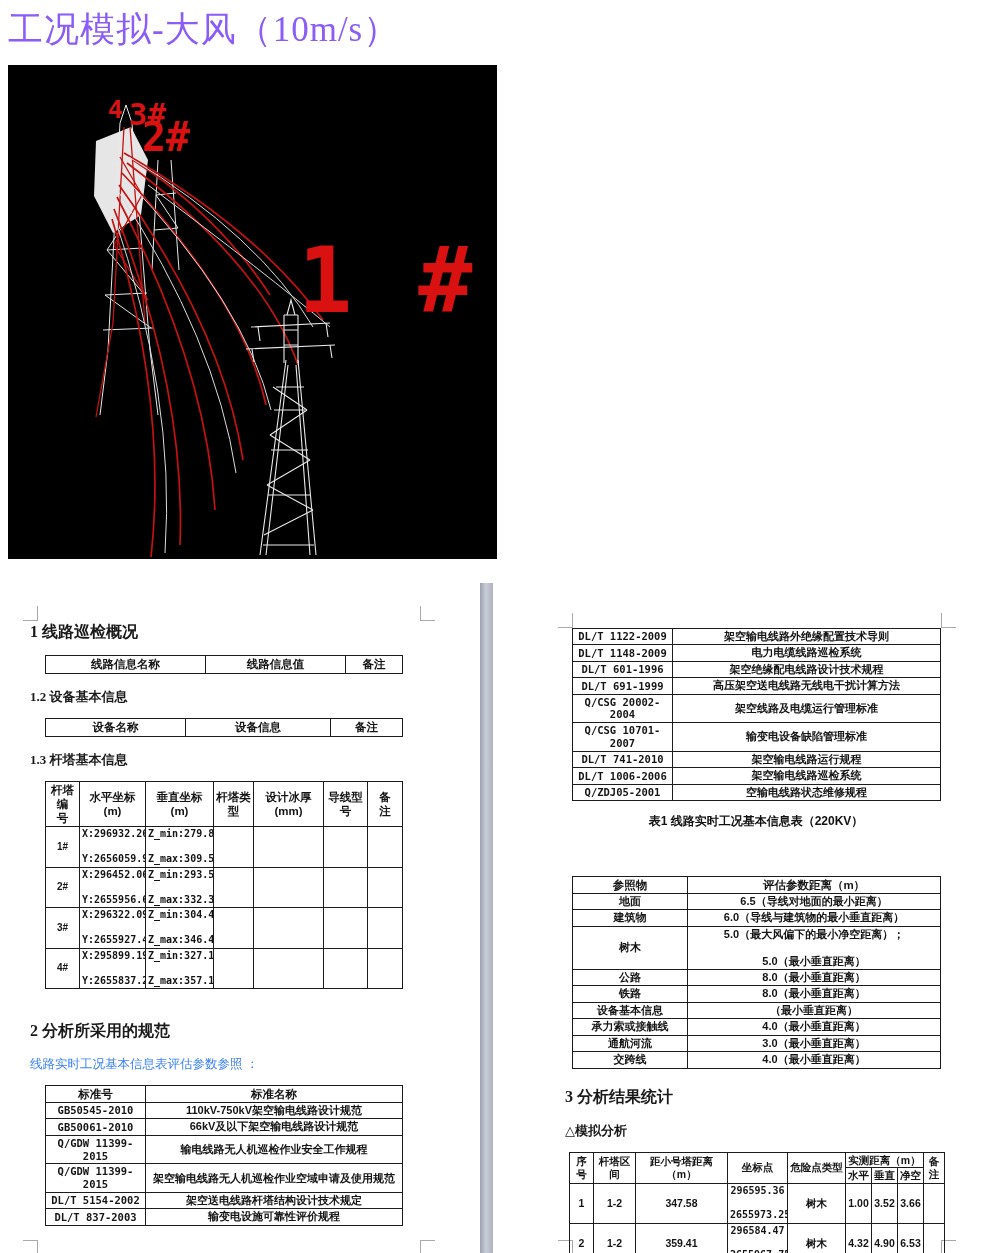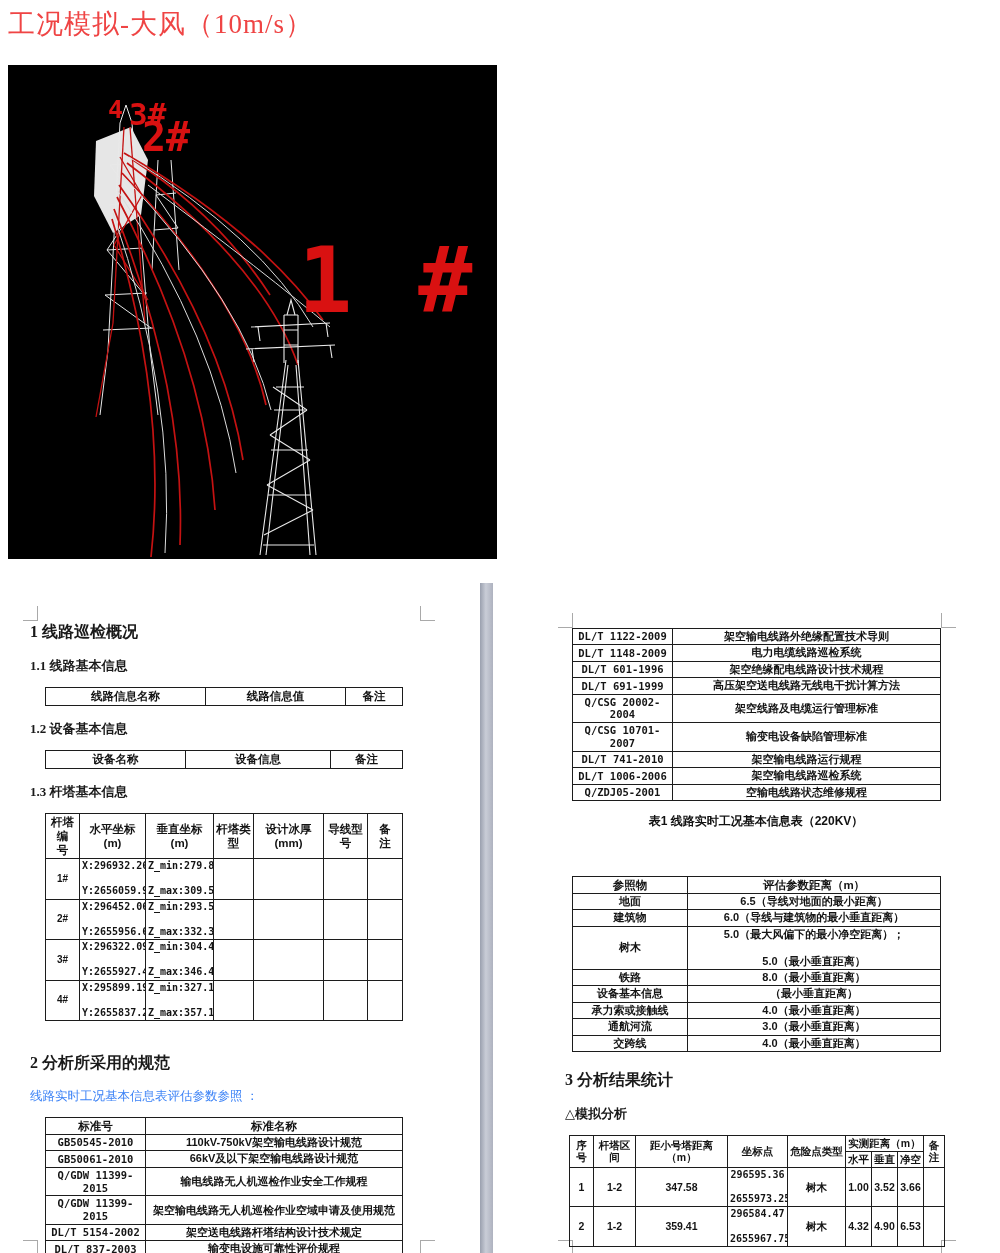--- a/index.html
+++ b/index.html
@@ -4,21 +4,21 @@
 <style>
   html,body{margin:0;padding:0;}
   body{
     width:1000px;height:1253px;position:relative;overflow:hidden;
     background:#ffffff;color:#111;
     font-family:"Liberation Sans","DejaVu Sans",sans-serif;
   }
   .doc-title{
     position:absolute;left:8px;top:6px;
     font-family:"Liberation Serif","DejaVu Serif",serif;
-    font-size:27px;color:#ef4444;letter-spacing:1px;
+    font-size:35px;color:#8b5cf6;letter-spacing:1px;
   }
   .sim-wrap{position:absolute;left:8px;top:65px;width:489px;height:494px;background:#000;}
   .sim-wrap svg{display:block;width:489px;height:494px;}
 
   .page-gap{
     position:absolute;left:480px;top:583px;width:13px;height:670px;
     background:linear-gradient(to right,#9aa0ae,#c9cdd7 45%,#aeb2bf);
   }
 
   .page-col{position:absolute;}
@@ -155,21 +155,20 @@
 <div class="mark tr" style="left:941px;top:613px;"></div>
 <div class="mark bl" style="left:23px;top:1240px;"></div>
 <div class="mark br" style="left:420px;top:1240px;"></div>
 <div class="mark bl" style="left:558px;top:1240px;"></div>
 <div class="mark br" style="left:941px;top:1240px;"></div>
 
 <div class="page-col left-page">
 
   <h1 class="h1 mt10">1 线路巡检概况</h1>
 
-  <h2 class="h2 mt14">1.1 线路基本信息</h2>
   <table class="simple-table t-indent mt12">
     <colgroup>
         <col style="width:160px">
         <col style="width:140px">
         <col style="width:57px">
       </colgroup>
     <thead>
         <tr>
           <th>线路信息名称</th>
           <th>线路信息值</th>
@@ -389,20 +388,24 @@
         </tr>
         <tr>
           <td>建筑物</td>
           <td>6.0（导线与建筑物的最小垂直距离）</td>
         </tr>
         <tr>
           <td>树木</td>
           <td>5.0（最大风偏下的最小净空距离）；
 
 5.0（最小垂直距离）</td>
+        </tr>
+        <tr>
+          <td>公路</td>
+          <td>8.0（最小垂直距离）</td>
         </tr>
         <tr>
           <td>铁路</td>
           <td>8.0（最小垂直距离）</td>
         </tr>
         <tr>
           <td>设备基本信息</td>
           <td>（最小垂直距离）</td>
         </tr>
         <tr>

